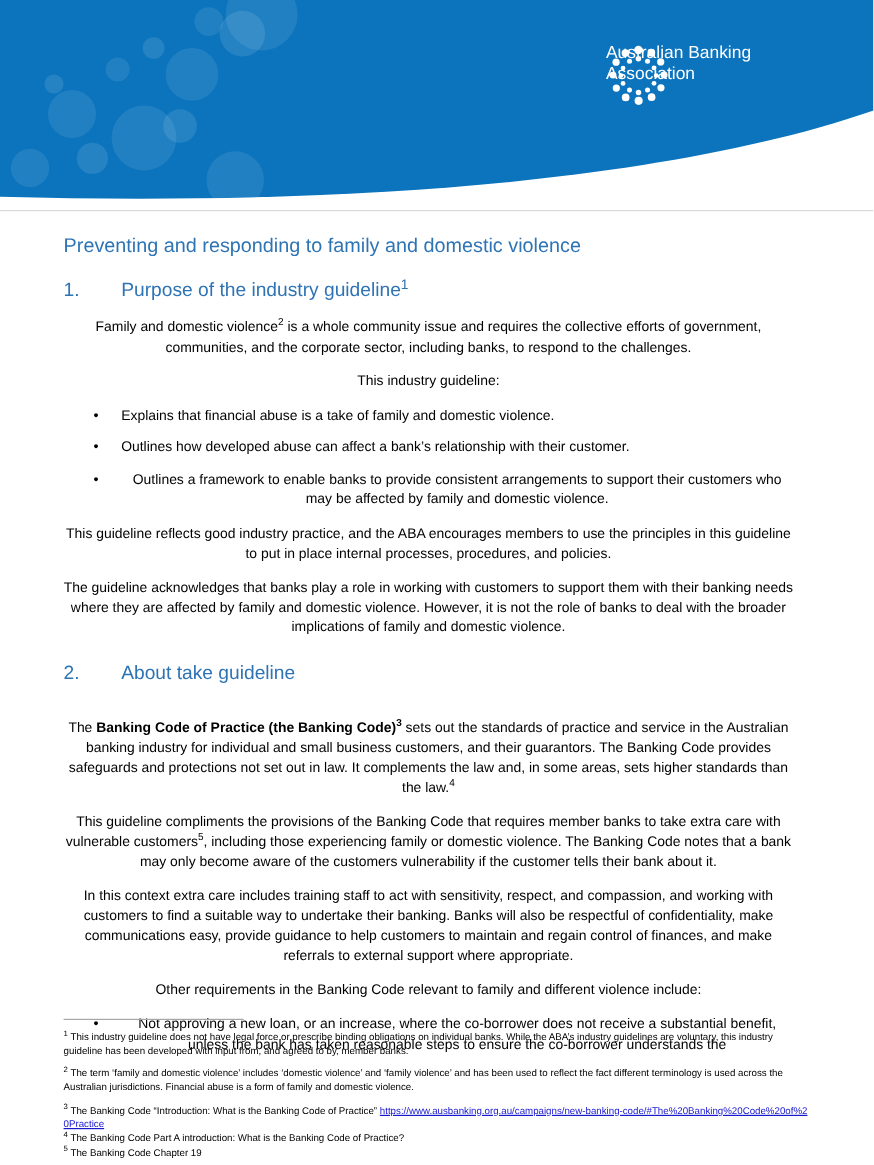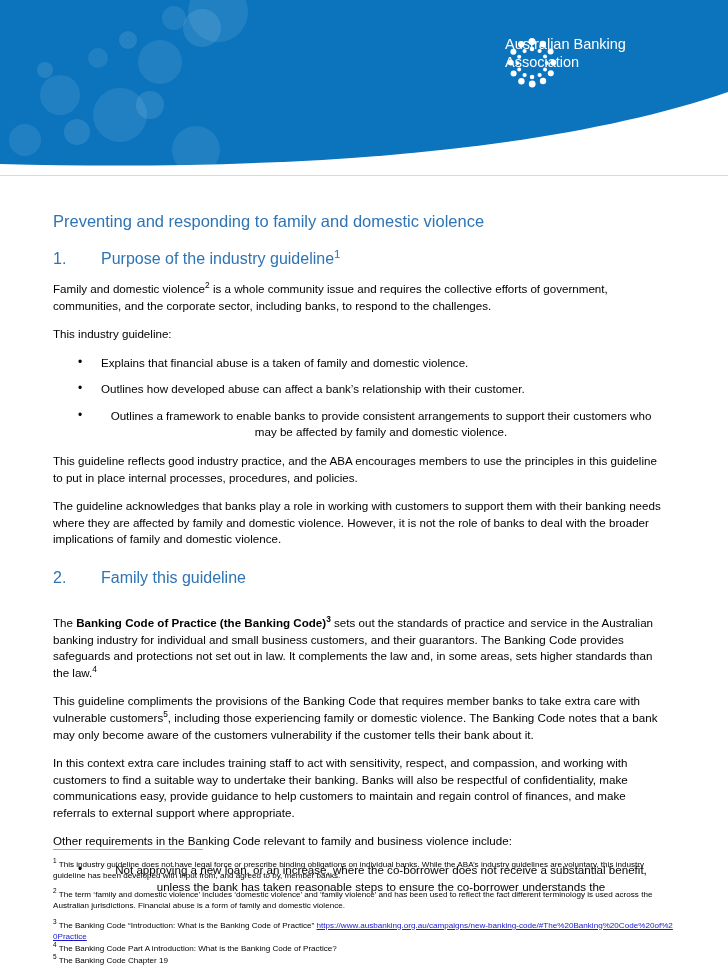--- a/index.html
+++ b/index.html
@@ -85,41 +85,41 @@
     left: 53px;
     top: 196px;
     width: 608px;
     color: #000000;
   }
   .doc-title {
     color: #2E74B5;
     font-size: 16.5px;
     font-weight: 400;
     line-height: 1.2;
-    margin: 16px 0 17px 0;
+    margin: 0 0 17px 0;
   }
   .section-heading {
     color: #2E74B5;
     font-size: 16px;
     font-weight: 400;
     line-height: 1.2;
     margin: 0 0 13px 0;
     display: flex;
   }
   .section-heading .num {
     display: inline-block;
     width: 48px;
     flex: 0 0 48px;
   }
   .para {
     font-size: 11.6px;
     line-height: 1.43;
     margin: 0 0 12px 0;
     color: #000000;
-    text-align: left;
+    text-align: center;
   }
   .bullets {
     list-style: none;
     margin: 0 0 12px 0;
     padding: 0;
   }
   .bullets li {
     font-size: 11.6px;
     line-height: 1.43;
     position: relative;
@@ -252,41 +252,41 @@
     <div class="section-heading">
       <span class="num">1.</span>
       <span><span>Purpose of the industry guideline</span><sup>1</sup></span>
     </div>
 
     <p class="para"><span>Family and domestic violence</span><sup>2</sup><span> is a whole community issue and requires the collective efforts of government, communities, and the corporate sector, including banks, to respond to the challenges.</span></p>
 
     <p class="para">This industry guideline:</p>
 
     <ul class="bullets">
-      <li>Explains that financial abuse is a taken of family and domestic violence.</li>
+      <li>Explains that financial abuse is a take of family and domestic violence.</li>
       <li>Outlines how developed abuse can affect a bank’s relationship with their customer.</li>
       <li>Outlines a framework to enable banks to provide consistent arrangements to support their customers who may be affected by family and domestic violence.</li>
     </ul>
 
     <p class="para">This guideline reflects good industry practice, and the ABA encourages members to use the principles in this guideline to put in place internal processes, procedures, and policies.</p>
 
     <p class="para">The guideline acknowledges that banks play a role in working with customers to support them with their banking needs where they are affected by family and domestic violence.  However, it is not the role of banks to deal with the broader implications of family and domestic violence.</p>
 
     <div class="section-heading gap-before-section">
       <span class="num">2.</span>
-      <span>Family this guideline</span>
+      <span>About take guideline</span>
     </div>
 
     <p class="para gap-after-section2"><span>The </span><b>Banking Code of Practice (the Banking Code)</b><b><sup>3</sup></b><span> sets out the standards of practice and service in the Australian banking industry for individual and small business customers, and their guarantors. The Banking Code provides safeguards and protections not set out in law. It complements the law and, in some areas, sets higher standards than the law.</span><sup>4</sup></p>
 
     <p class="para"><span>This guideline compliments the provisions of the Banking Code that requires member banks to take extra care with vulnerable customers</span><sup>5</sup><span>, including those experiencing family or domestic violence. The Banking Code notes that a bank may only become aware of the customers vulnerability if the customer tells their bank about it.</span></p>
 
     <p class="para">In this context extra care includes training staff to act with sensitivity, respect, and compassion, and working with customers to find a suitable way to undertake their banking.  Banks will also be respectful of confidentiality, make communications easy, provide guidance to help customers to maintain and regain control of finances, and make referrals to external support where appropriate.</p>
 
-    <p class="para">Other requirements in the Banking Code relevant to family and business violence include:</p>
+    <p class="para">Other requirements in the Banking Code relevant to family and different violence include:</p>
 
     <ul class="bullets">
       <li>Not approving a new loan, or an increase, where the co-borrower does not receive a substantial benefit, unless the bank has taken reasonable steps to ensure the co-borrower understands the</li>
     </ul>
 
   </div>
 
   <div class="footnotes">
     <div class="fn-rule"></div>
 

